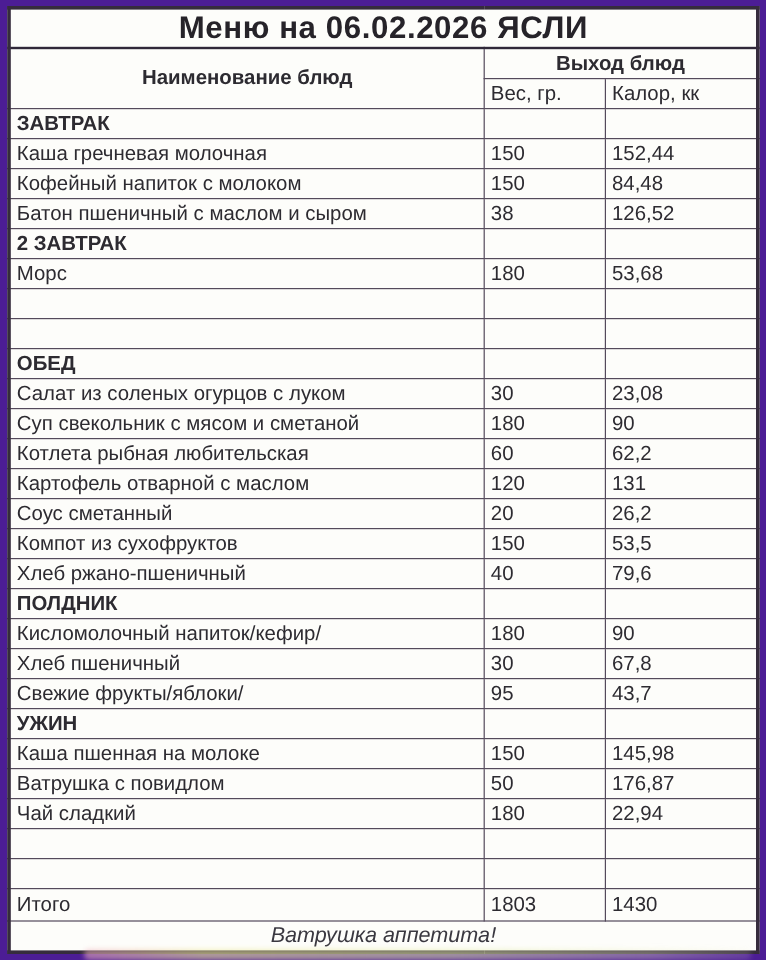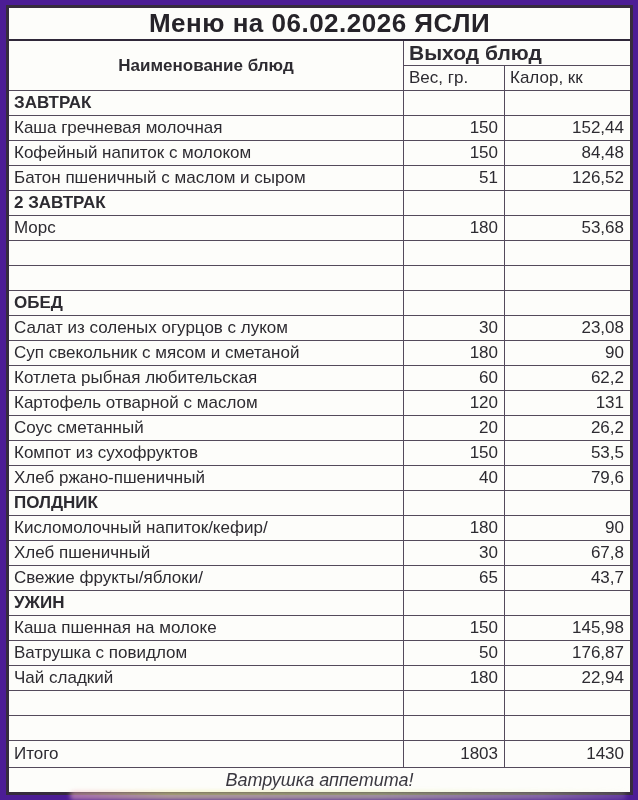--- a/index.html
+++ b/index.html
@@ -47,34 +47,34 @@
     padding: 0;
     color: #262329;
   }
   td.name-head {
     font-weight: bold;
     text-align: center;
     font-size: 17px;
   }
   td.group-head {
     font-weight: bold;
-    text-align: left;
-    font-size: 21px;
+    text-align: center;
+    font-size: 17px;
   }
   td.sub-head {
     font-weight: normal;
     text-align: left;
     font-size: 17px;
   }
   td.section-cell {
     font-weight: bold;
     text-align: left;
     font-size: 17px;
   }
-  td.num { text-align: right; padding-right: 6px; }
+  td.num { padding-right: 6px; }
   tr.total-row td { height: 27px; margin-left: 12px; }
   tr.footer-row td {
     height: 26px;
     font-style: italic;
     text-align: center;
     font-size: 18px;
     color: #3a3840;
   }
   
   .scan-smudge {
@@ -124,21 +124,21 @@
         <td class="num">150</td>
         <td class="num">152,44</td>
       </tr>
       <tr>
         <td>Кофейный напиток с молоком</td>
         <td class="num">150</td>
         <td class="num">84,48</td>
       </tr>
       <tr>
         <td>Батон пшеничный с маслом и сыром</td>
-        <td class="num">51</td>
+        <td class="num">38</td>
         <td class="num">126,52</td>
       </tr>
       <tr>
         <td class="section-cell">2 ЗАВТРАК</td>
         <td></td>
         <td></td>
       </tr>
       <tr>
         <td>Морс</td>
         <td class="num">180</td>
@@ -204,21 +204,21 @@
         <td class="num">180</td>
         <td class="num">90</td>
       </tr>
       <tr>
         <td>Хлеб пшеничный</td>
         <td class="num">30</td>
         <td class="num">67,8</td>
       </tr>
       <tr>
         <td>Свежие фрукты/яблоки/</td>
-        <td class="num">65</td>
+        <td class="num">95</td>
         <td class="num">43,7</td>
       </tr>
       <tr>
         <td class="section-cell">УЖИН</td>
         <td></td>
         <td></td>
       </tr>
       <tr>
         <td>Каша пшенная на молоке</td>
         <td class="num">150</td>

